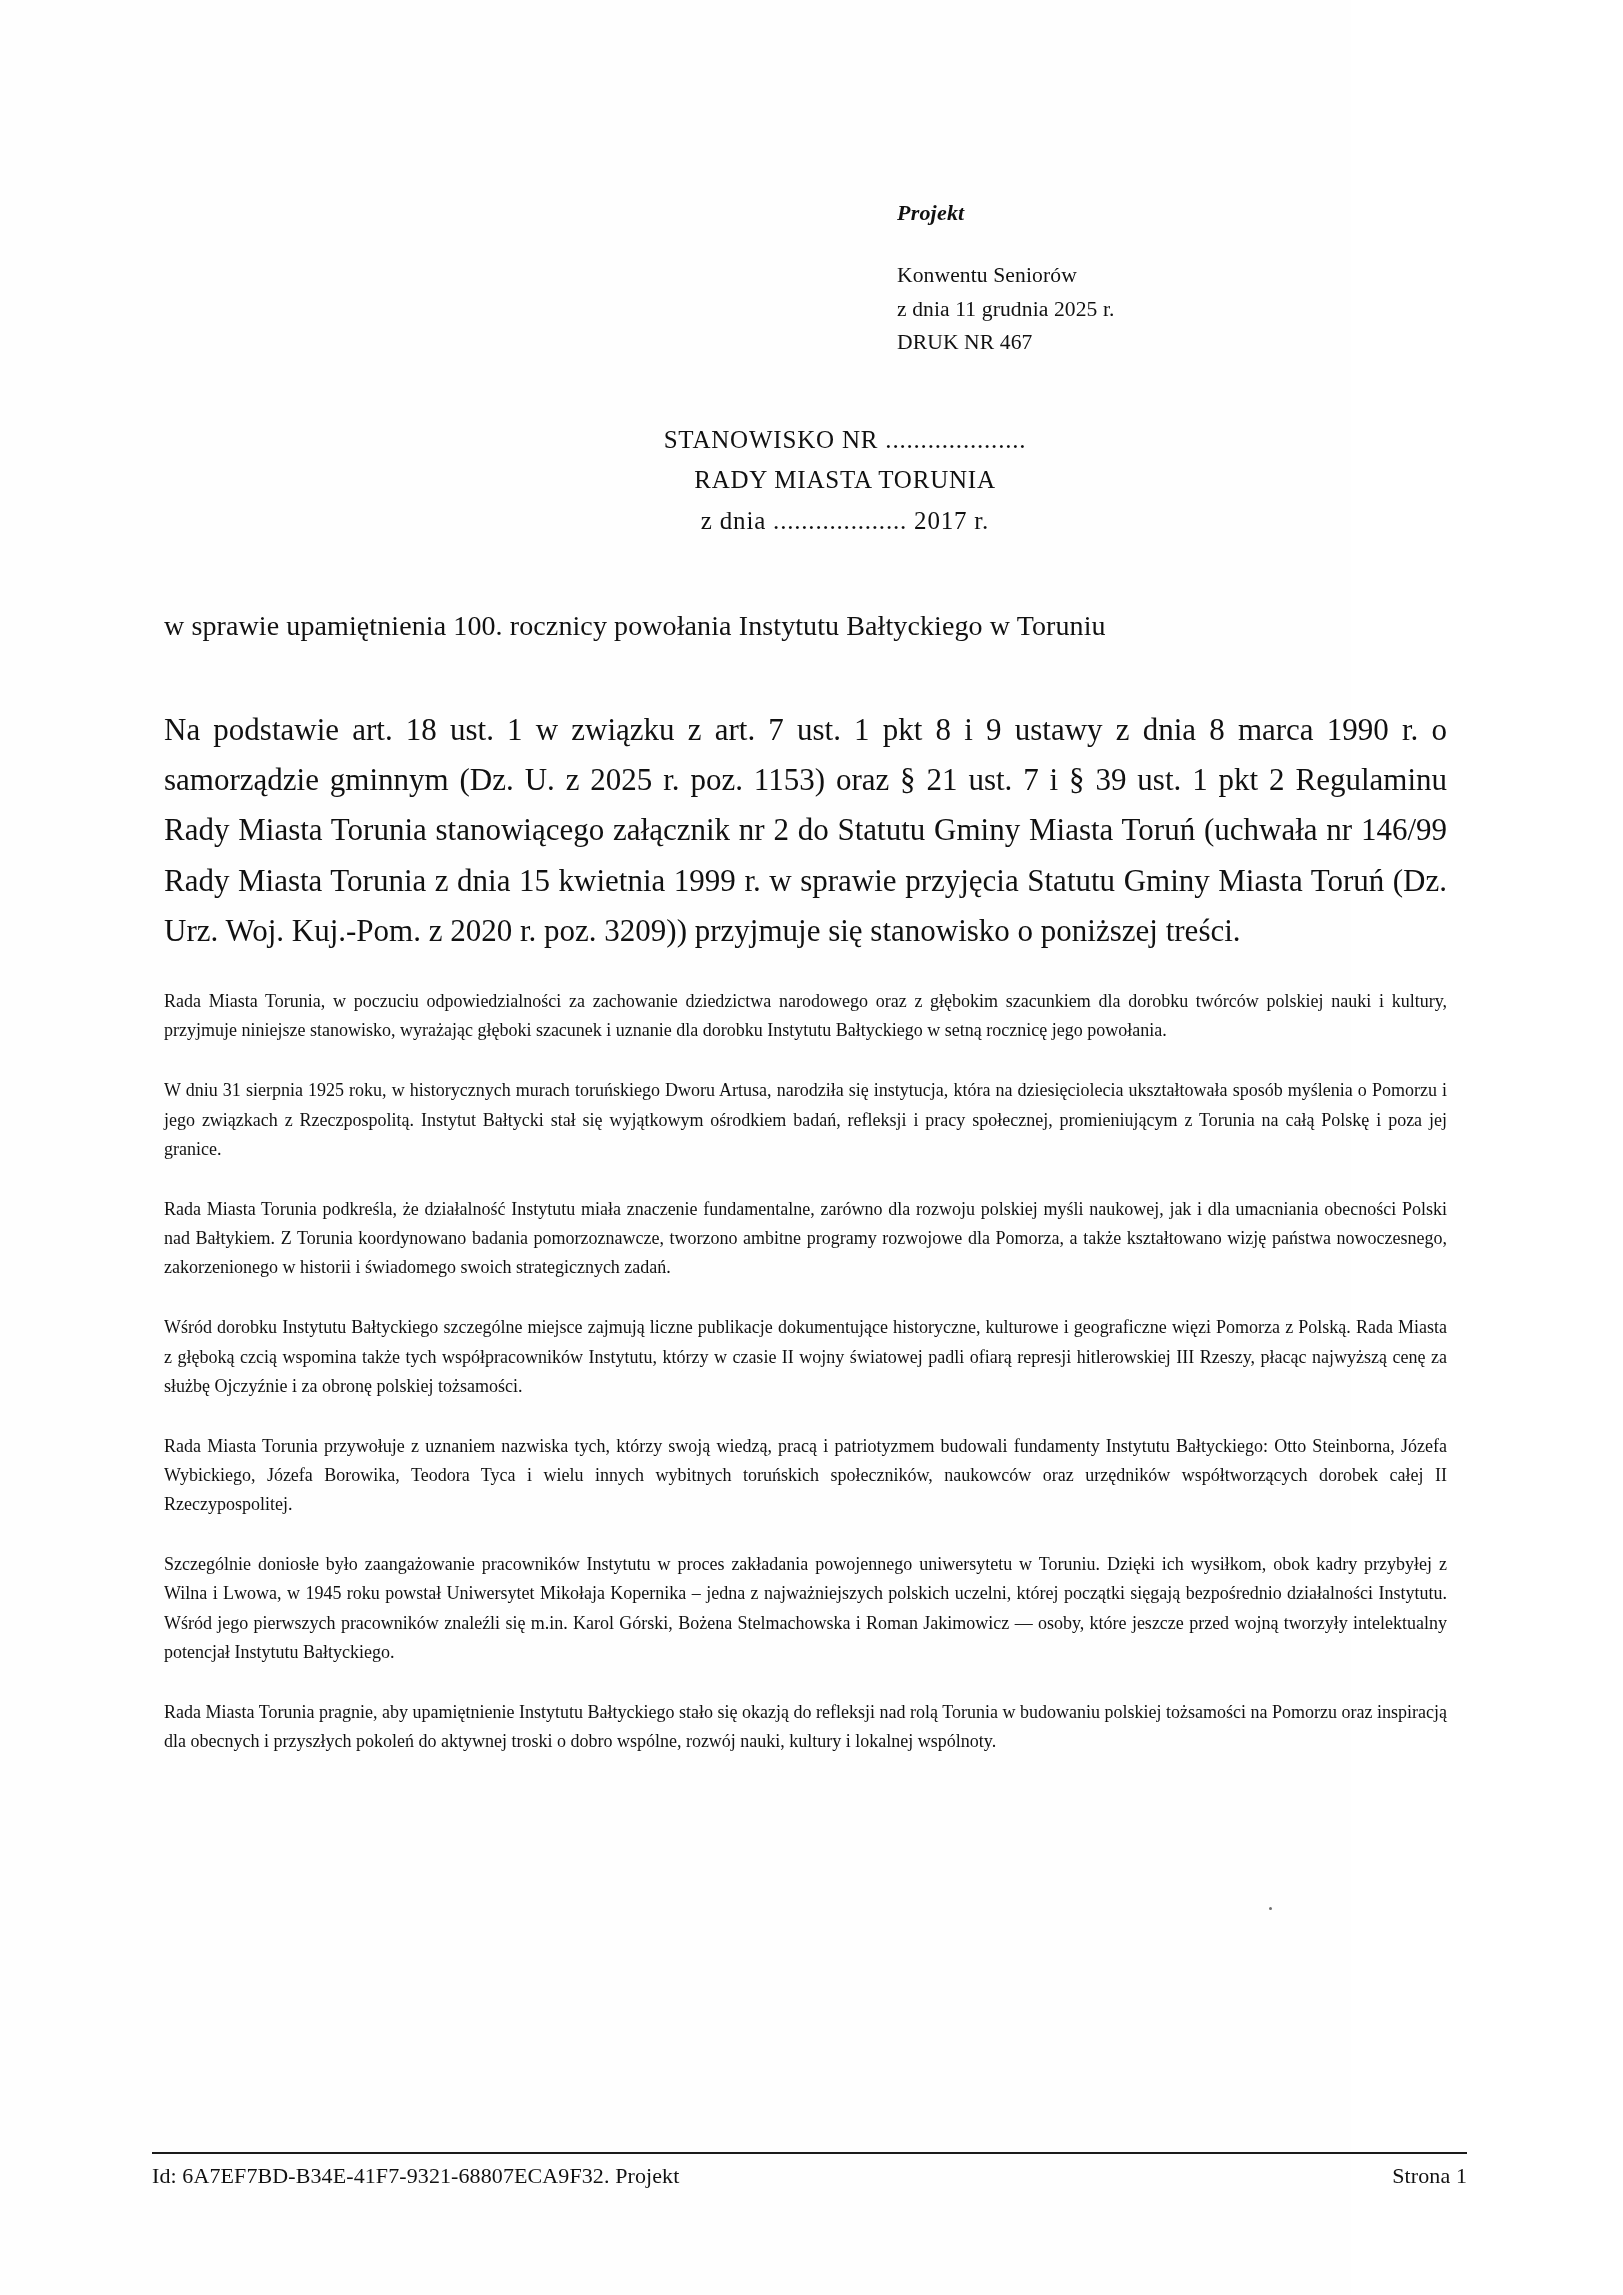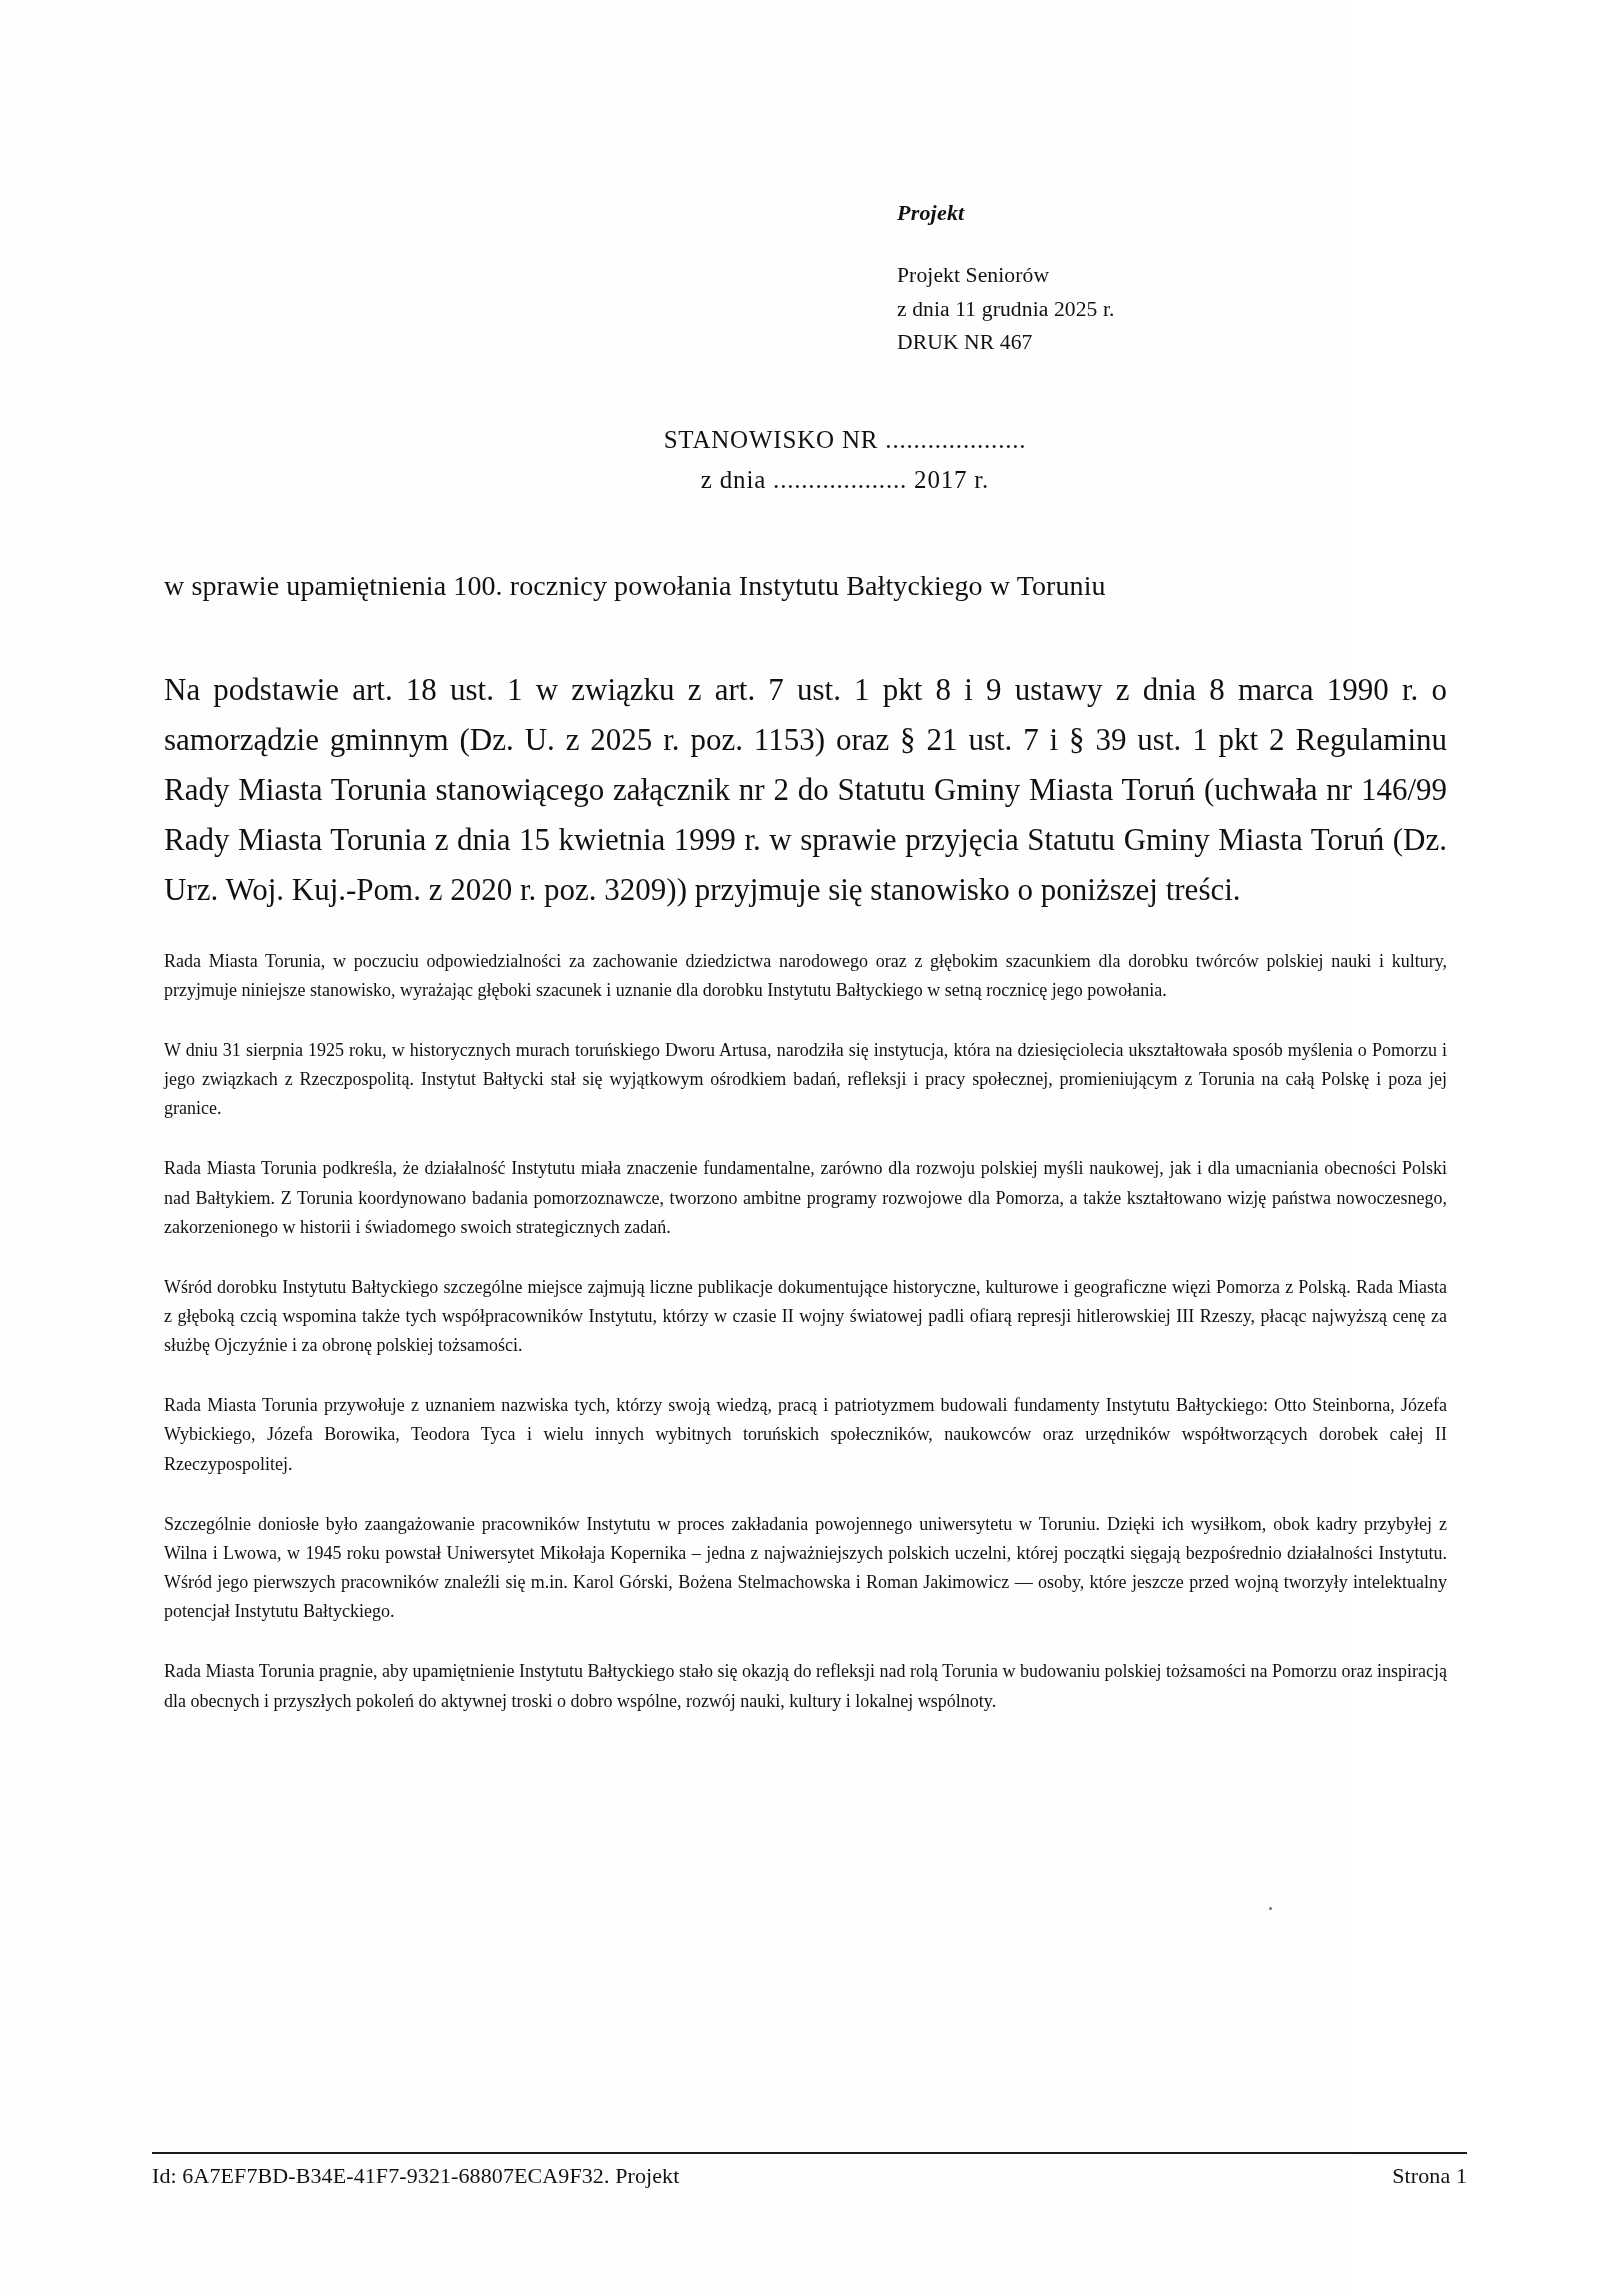--- a/index.html
+++ b/index.html
@@ -109,27 +109,28 @@
 </head>
 <body>
 
 <div class="page">
   <div class="sheet">
 
     <div class="content">
 
       <div class="proj-block">
         <div class="proj-title">Projekt</div>
-        <div class="proj-line">Projekt Seniorów</div>
+        <div class="proj-line">Konwentu Seniorów</div>
         <div class="proj-line">z dnia 11 grudnia 2025 r.</div>
         <div class="proj-line">DRUK NR 467</div>
       </div>
 
       <div class="stanowisko">
         <div>STANOWISKO NR ....................</div>
+        <div>RADY MIASTA TORUNIA</div>
         <div>z dnia ................... 2017 r.</div>
       </div>
 
       <div class="subject">w sprawie upamiętnienia 100. rocznicy powołania Instytutu Bałtyckiego w Toruniu</div>
 
       <div class="basis">Na podstawie art. 18 ust. 1 w związku z art. 7 ust. 1 pkt 8 i 9 ustawy z dnia 8 marca 1990 r. o samorządzie gminnym (Dz. U. z 2025 r. poz. 1153) oraz § 21 ust. 7 i § 39 ust. 1 pkt 2 Regulaminu Rady Miasta Torunia stanowiącego załącznik nr 2 do Statutu Gminy Miasta Toruń (uchwała nr 146/99 Rady Miasta Torunia z dnia 15 kwietnia 1999 r. w sprawie przyjęcia Statutu Gminy Miasta Toruń (Dz. Urz. Woj. Kuj.-Pom. z 2020 r. poz. 3209)) przyjmuje się stanowisko o poniższej treści.</div>
 
       <div class="para">Rada Miasta Torunia, w poczuciu odpowiedzialności za zachowanie dziedzictwa narodowego oraz z głębokim szacunkiem dla dorobku twórców polskiej nauki i kultury, przyjmuje niniejsze stanowisko, wyrażając głęboki szacunek i uznanie dla dorobku Instytutu Bałtyckiego w setną rocznicę jego powołania.</div>
       <div class="para">W dniu 31 sierpnia 1925 roku, w historycznych murach toruńskiego Dworu Artusa, narodziła się instytucja, która na dziesięciolecia ukształtowała sposób myślenia o Pomorzu i jego związkach z Rzeczpospolitą. Instytut Bałtycki stał się wyjątkowym ośrodkiem badań, refleksji i pracy społecznej, promieniującym z Torunia na całą Polskę i poza jej granice.</div>
       <div class="para">Rada Miasta Torunia podkreśla, że działalność Instytutu miała znaczenie fundamentalne, zarówno dla rozwoju polskiej myśli naukowej, jak i dla umacniania obecności Polski nad Bałtykiem. Z Torunia koordynowano badania pomorzoznawcze, tworzono ambitne programy rozwojowe dla Pomorza, a także kształtowano wizję państwa nowoczesnego, zakorzenionego w historii i świadomego swoich strategicznych zadań.</div>

